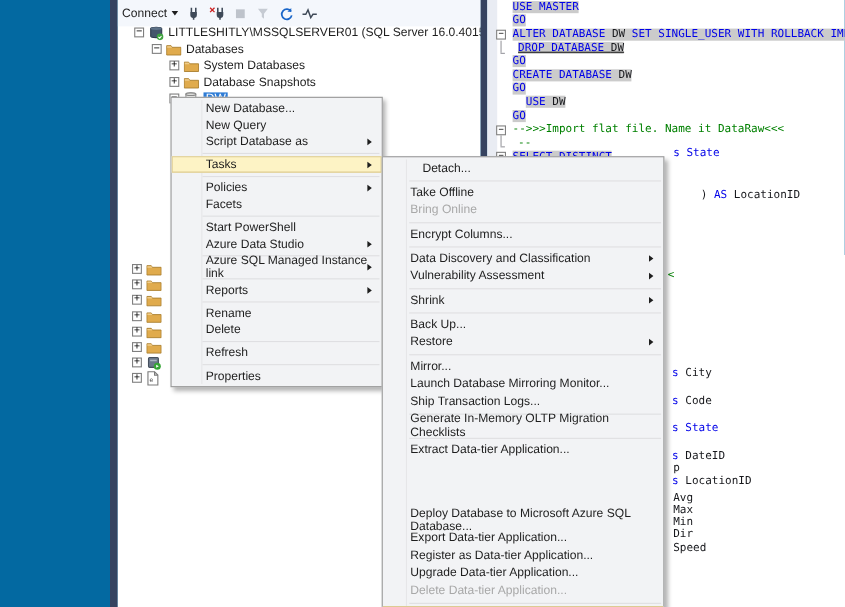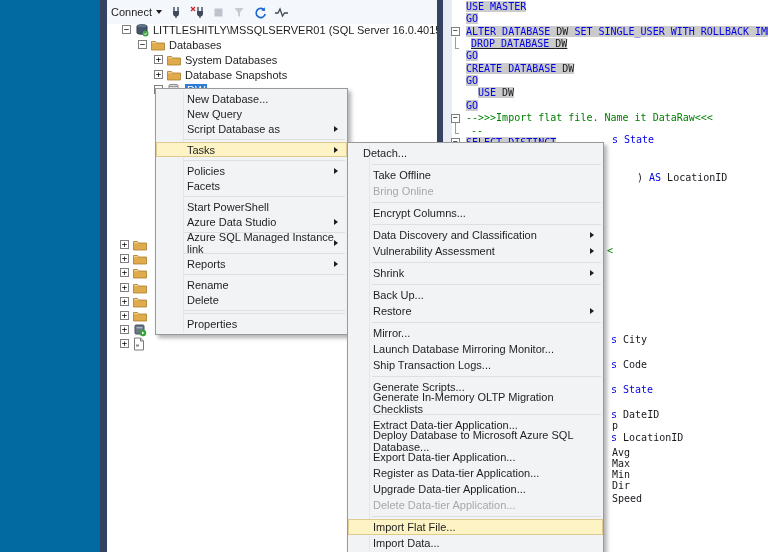--- a/index.html
+++ b/index.html
@@ -315,29 +315,32 @@
         <span class="arr"></span>
       </div>
       <div class="msep" style="margin: 2.5px 2px 2.5px 28px;"></div>
       <div class="mi" style="height: 15px; padding-left: 31px;">
         <span>Rename</span>
       </div>
       <div class="mi" style="height: 15px; padding-left: 31px;">
         <span>Delete</span>
       </div>
       <div class="msep" style="margin: 2.5px 2px 2.5px 28px;"></div>
+      <div class="mi" style="height: 15px; padding-left: 31px;">
+        <span>Refresh</span>
+      </div>
       <div class="msep" style="margin: 2.5px 2px 2.5px 28px;"></div>
       <div class="mi" style="height: 15px; padding-left: 31px;">
         <span>Properties</span>
       </div>
     </div>
 
   <div class="menu" id="sub-menu">
     <div class="gutterline" style="left:21px"></div>
-  <div class="mi" style="height: 16px; padding-left: 15px;">
+  <div class="mi" style="height: 16px; padding-left: 36px;">
         <span>Detach...</span>
       </div>
       <div class="msep" style="margin: 2.5px 2px 2.5px 24px;"></div>
       <div class="mi" style="height: 16px; padding-left: 25px;">
         <span>Take Offline</span>
       </div>
       <div class="mi disabled" style="height: 16px; padding-left: 25px;">
         <span>Bring Online</span>
       </div>
       <div class="msep" style="margin: 2.5px 2px 2.5px 24px;"></div>
@@ -371,30 +374,27 @@
         <span>Mirror...</span>
       </div>
       <div class="mi" style="height: 16px; padding-left: 25px;">
         <span>Launch Database Mirroring Monitor...</span>
       </div>
       <div class="mi" style="height: 16px; padding-left: 25px;">
         <span>Ship Transaction Logs...</span>
       </div>
       <div class="msep" style="margin: 2.5px 2px 2.5px 24px;"></div>
       <div class="mi" style="height: 16px; padding-left: 25px;">
-        <span>Generate Scripts...</span>
-      </div>
-      <div class="mi" style="height: 16px; padding-left: 25px;">
         <span>Generate In-Memory OLTP Migration Checklists</span>
       </div>
       <div class="msep" style="margin: 2.5px 2px 2.5px 24px;"></div>
       <div class="mi" style="height: 16px; padding-left: 25px;">
         <span>Extract Data-tier Application...</span>
       </div>
-      <div class="mi" style="height: 16px; padding-left: 25px;">
+      <div class="mi" style="height: 16px; padding-left: 25px; margin-top: 48px;">
         <span>Deploy Database to Microsoft Azure SQL Database...</span>
       </div>
       <div class="mi" style="height: 16px; padding-left: 25px;">
         <span>Export Data-tier Application...</span>
       </div>
       <div class="mi" style="height: 16px; padding-left: 25px;">
         <span>Register as Data-tier Application...</span>
       </div>
       <div class="mi" style="height: 16px; padding-left: 25px;">
         <span>Upgrade Data-tier Application...</span>

